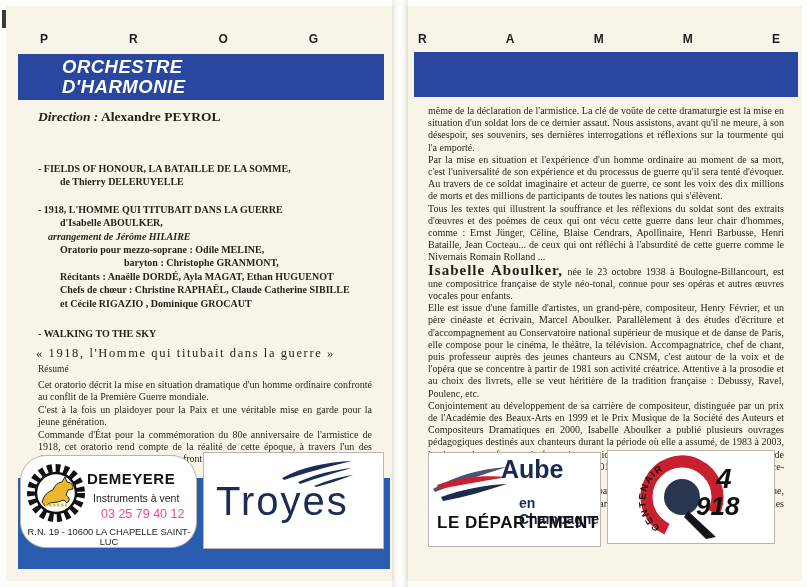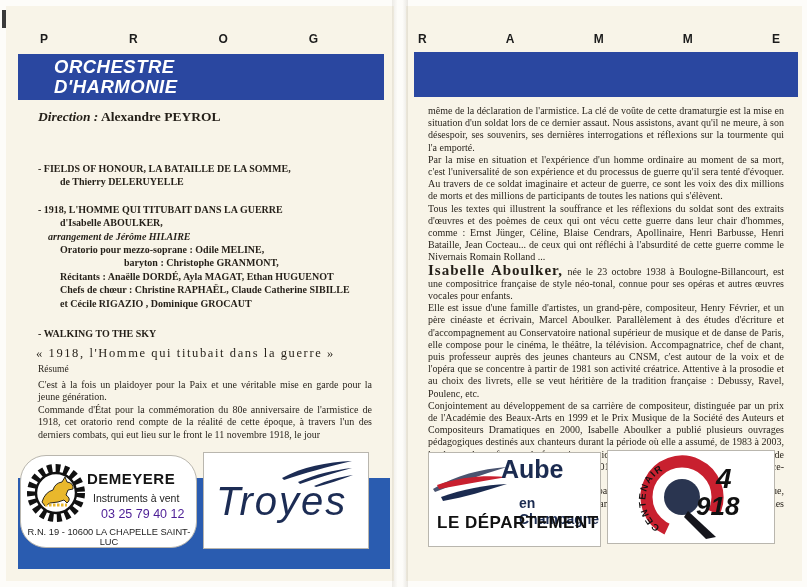--- a/index.html
+++ b/index.html
@@ -14,21 +14,21 @@
   .fold { position:absolute; top:0; left:392px; width:16px; height:587px;
           background:linear-gradient(90deg, rgba(90,80,60,.10), rgba(255,255,255,0) 35%, rgba(255,255,255,0) 65%, rgba(90,80,60,.12)); }
   .scan-tick { position:absolute; left:2px; top:10px; width:4px; height:18px; background:#3a3a3a; }
 
   .toprow { position:absolute; top:26px; display:flex; justify-content:space-between;
             font-family:"Liberation Sans", sans-serif; font-weight:bold; font-size:12px; color:#1c1c1c; }
   #toprow-left  { left:34px; width:278px; }
   #toprow-right { left:12px; width:362px; }
 
   .banner { position:absolute; background:#2a47a0; }
-  #banner-left  { left:12px; top:48px; width:366px; height:46px; }
+  #banner-left  { left:12px; top:48px; width:366px; height:46px;padding-left:8px; }
   #banner-right { left:8px;  top:46px; width:384px; height:45px; }
   .banner-text { padding:3px 0 0 36px; color:#ffffff; font-family:"Liberation Sans", sans-serif;
                  font-style:italic; font-weight:900; font-size:18.5px; line-height:20px; letter-spacing:.5px; }
 
   
   .direction { position:absolute; left:32px; top:103px; font-size:13.5px; font-weight:bold; color:#241f18; }
   .direction .dirlabel { font-style:italic; }
   .program { position:absolute; left:32px; top:156px; width:350px; font-weight:bold;
              font-size:10px; line-height:13.4px; color:#241f18; }
   .program .cont { margin-left:22px; }
@@ -49,30 +49,30 @@
            text-align:justify; color:#241f18; }
   .rtext p { margin:0; }
   .bio { margin-top:10px; }
   .bio-name { font-weight:bold; font-size:15px; letter-spacing:1px; }
 
   
   .band { position:absolute; background:#2a5cb0; }
   #band-left  { left:12px;  top:472px; width:372px; height:91px; }
   .sponsor-box { position:absolute; background:#ffffff; border:1px solid #b9b6ae; }
   #box-demeyere  { left:20px;  top:455px; width:177px; height:93px;border-radius:26px; }
-  #box-troyes    { left:203px; top:452px; width:166px; height:97px;font-style:italic; }
+  #box-troyes    { left:203px; top:452px; width:181px; height:97px; }
   #box-aube      { left:428px; top:452px; width:173px; height:95px; }
   #box-centenaire{ left:607px; top:450px; width:168px; height:94px; }
 
   
   .dem-wrap { position:relative; width:100%; height:100%; font-family:"Liberation Sans", sans-serif; }
   .dem-gear { position:absolute; left:4px; top:6px; }
   .dem-name { position:absolute; left:66px; top:14px; font-weight:900; font-size:15px; color:#141414; letter-spacing:.5px; }
   .dem-line1 { position:absolute; left:72px; top:36px; font-size:10.5px; color:#222; }
-  .dem-phone { position:absolute; left:80px; top:51px; font-size:12.5px; color:#4c1d95; }
+  .dem-phone { position:absolute; left:80px; top:51px; font-size:12.5px; color:#ec4899; }
   .dem-addr  { position:absolute; left:4px; top:71px; width:168px; font-size:9.3px; color:#222; text-align:center; }
 
   
   .troyes-wrap { position:relative; width:100%; height:100%; font-family:"Liberation Sans", sans-serif; }
   .troyes-swoosh { position:absolute; left:78px; top:6px; }
   .troyes-name { position:absolute; left:12px; top:26px; font-size:40px; font-weight:400; color:#1c2c54; letter-spacing:2px; }
 
   
   .aube-wrap { position:relative; width:100%; height:100%; font-family:"Liberation Sans", sans-serif; }
   .aube-swoosh { position:absolute; left:2px; top:12px; }
@@ -125,20 +125,21 @@
       <div class="cont">Récitants : Anaëlle DORDÉ, Ayla MAGAT, Ethan HUGUENOT</div>
       <div class="cont">Chefs de chœur : Christine RAPHAËL, Claude Catherine SIBILLE</div>
       <div class="cont">et Cécile RIGAZIO , Dominique GROCAUT</div>
       <div class="gap2"></div>
       <div>- WALKING TO THE SKY</div>
     </div>
 
     <div class="h1918">« 1918, l'Homme qui titubait dans la guerre »</div>
     <div class="resume-label">Résumé</div>
     <div class="resume">
+      <p>Cet oratorio décrit la mise en situation dramatique d'un homme ordinaire confronté au conflit de la Première Guerre mondiale.</p>
       <p>C'est à la fois un plaidoyer pour la Paix et une véritable mise en garde pour la jeune génération.</p>
       <p>Commande d'État pour la commémoration du 80e anniversaire de l'armistice de 1918, cet oratorio rend compte de la réalité de cette époque, à travers l'un des derniers combats, qui eut lieu sur le front le 11 novembre 1918, le jour</p>
     </div>
 
     <div class="band" id="band-left"></div>
   </div>
 
   <div class="page" id="page-right">
     <div class="toprow" id="toprow-right">
       <span>R</span>

